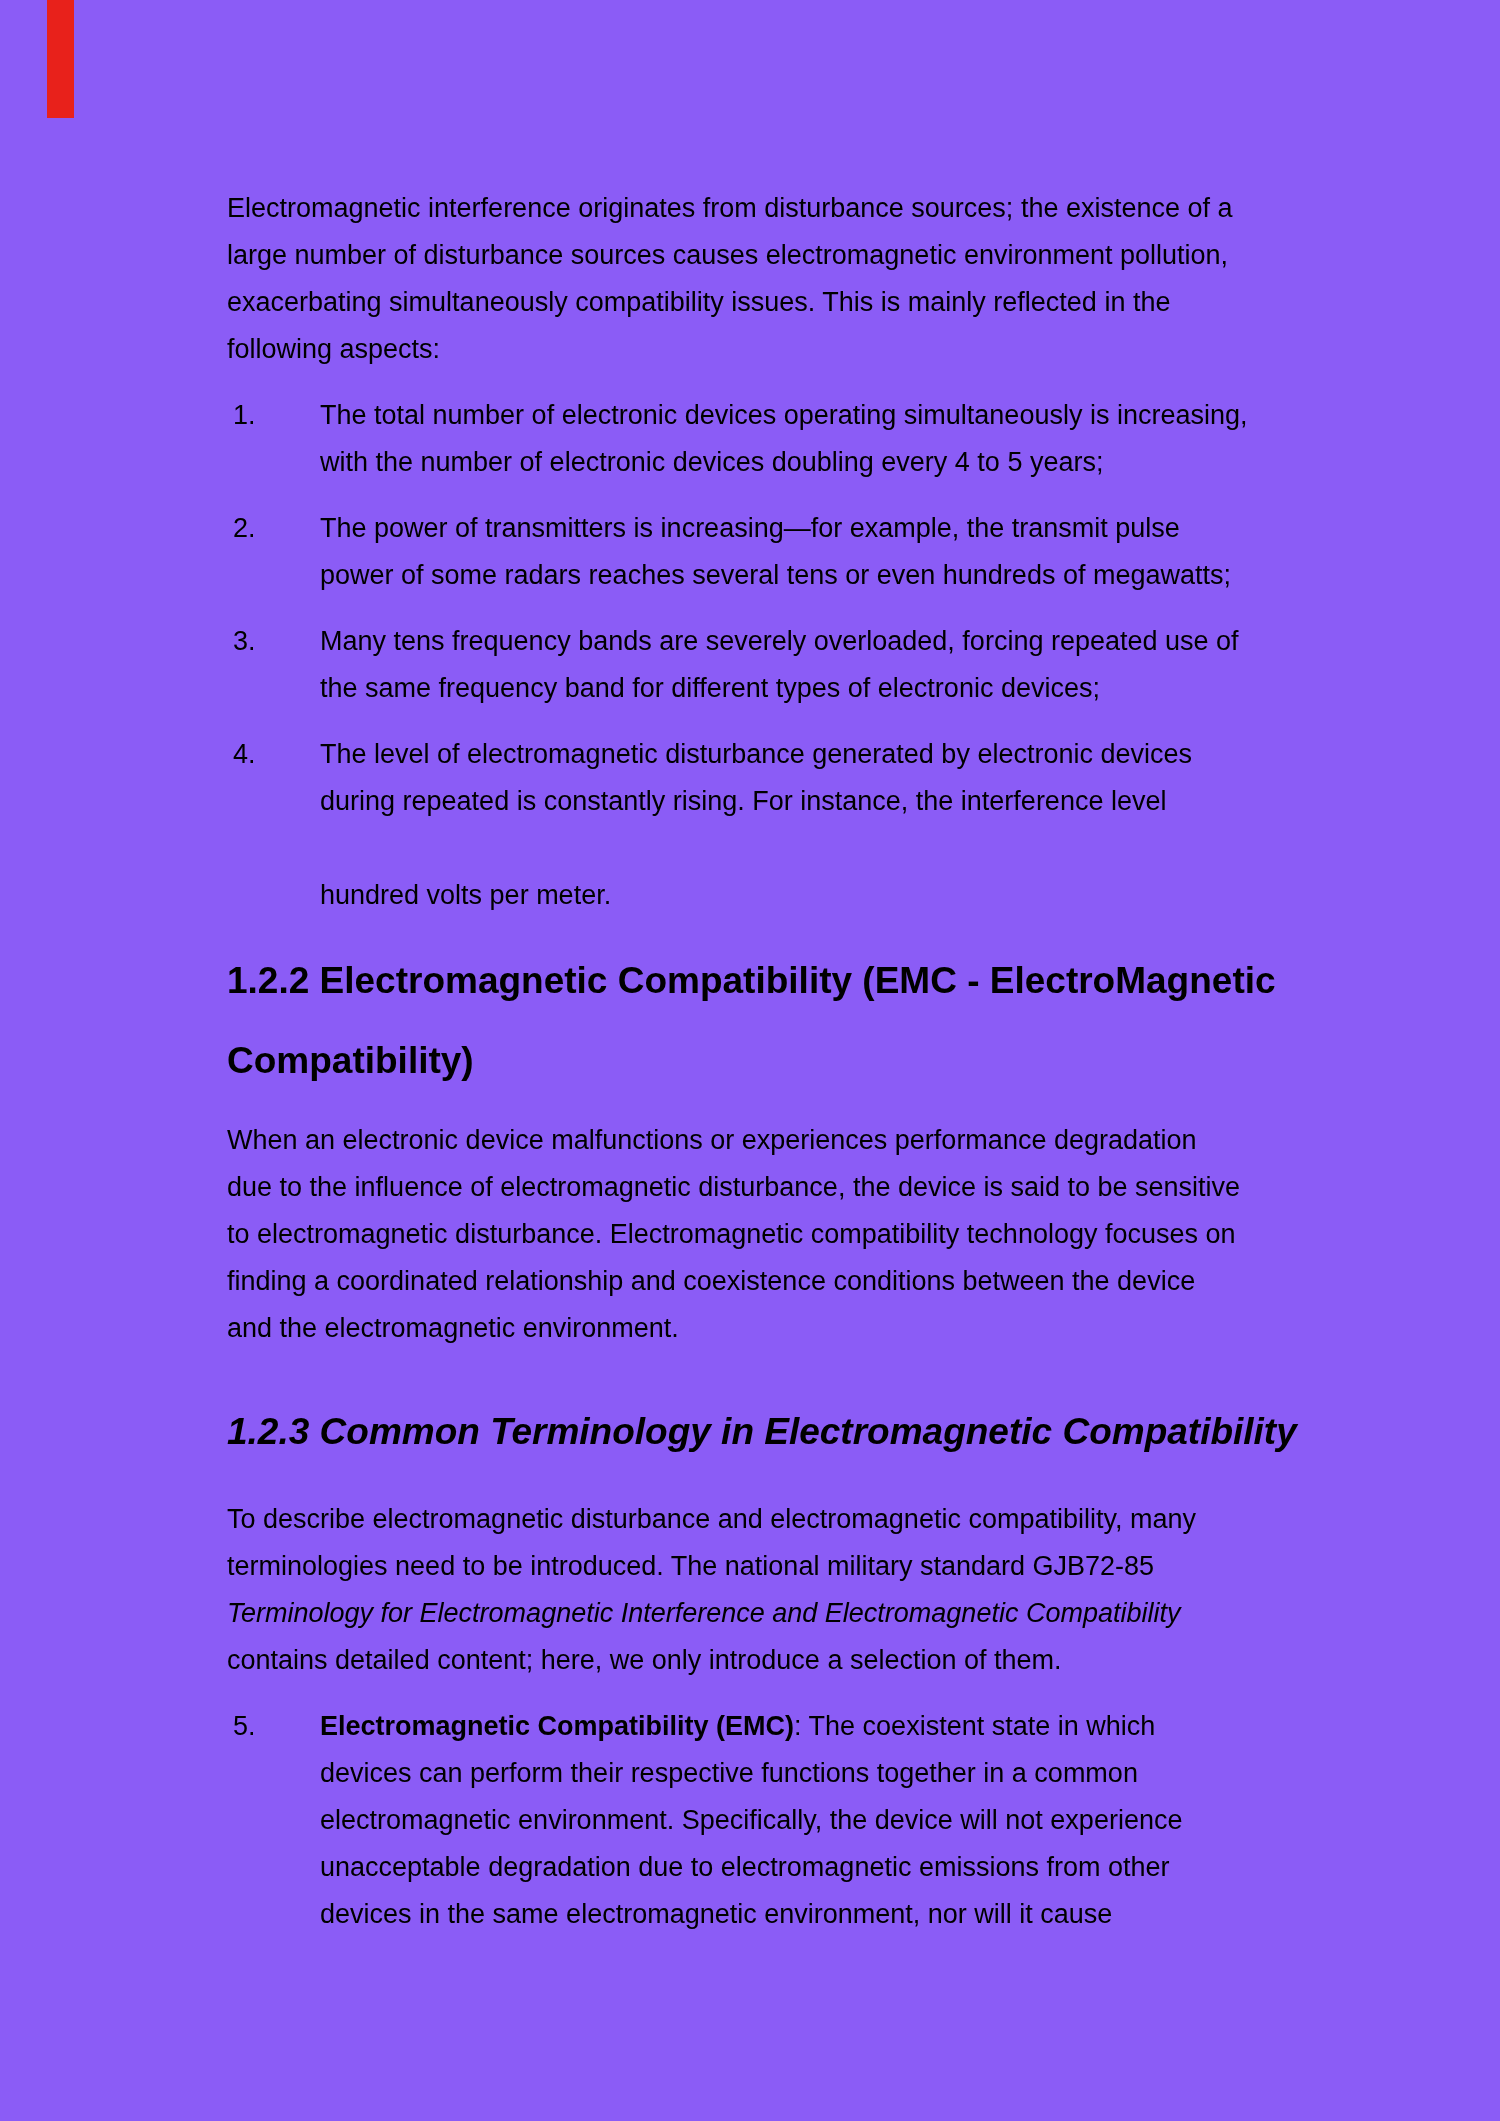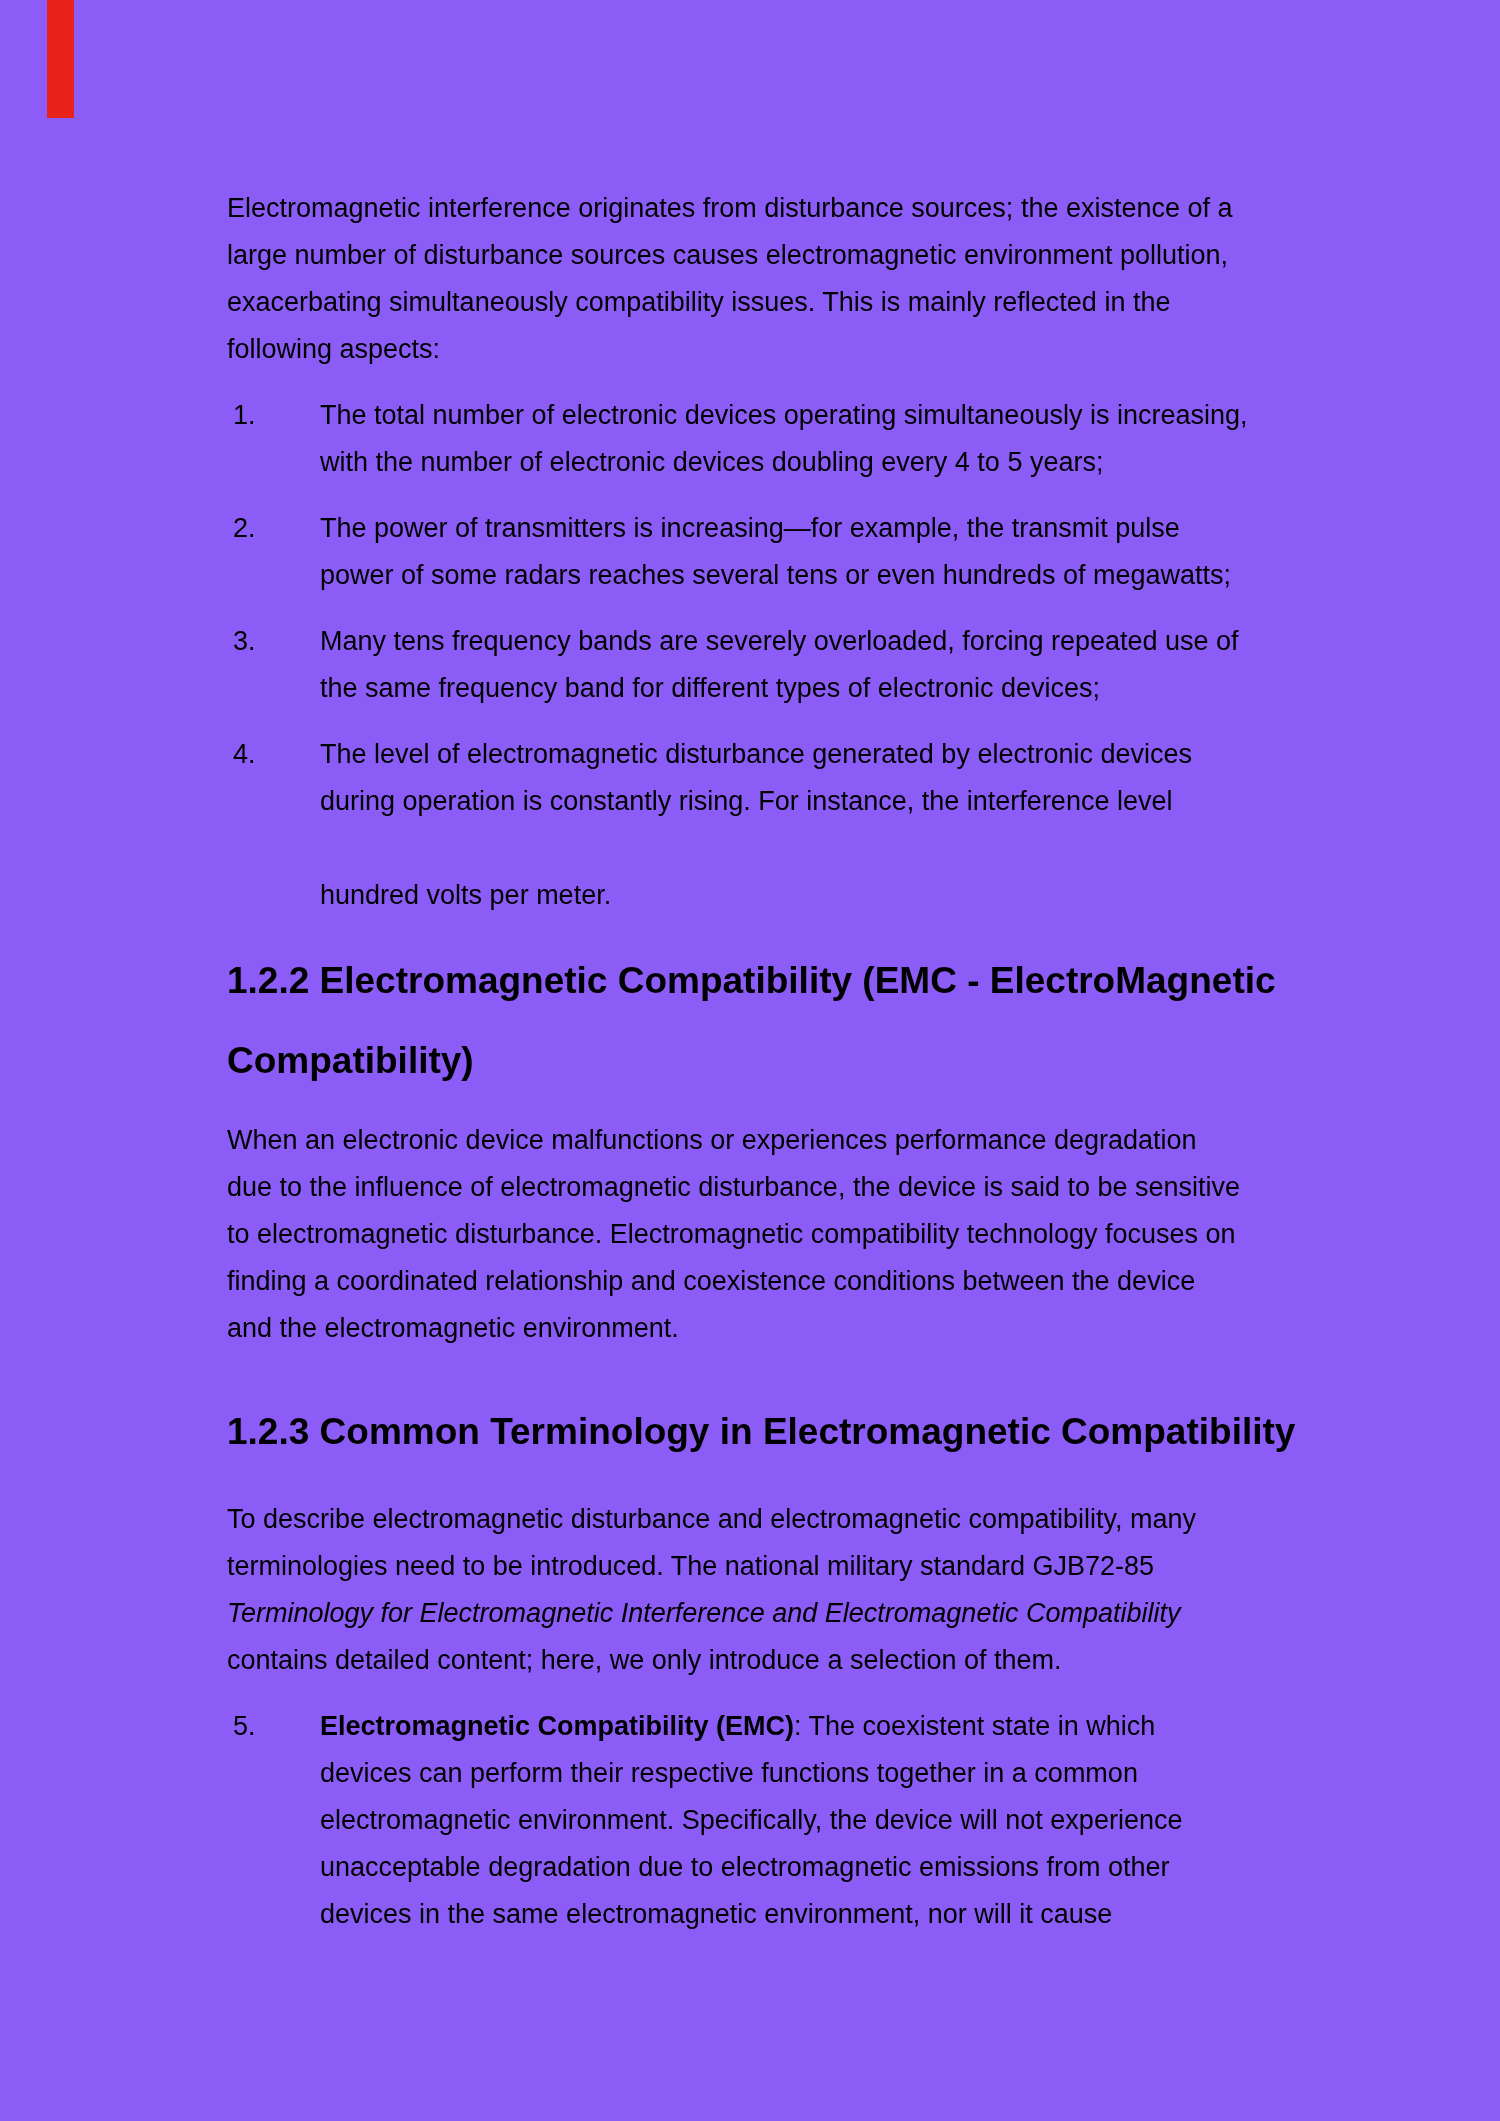--- a/index.html
+++ b/index.html
@@ -54,20 +54,21 @@
     font-size: 37px;
     line-height: 80px;
     font-weight: 700;
     margin: 0;
   }
   .h2-emc {
     margin: 22px 0 16px 0;
   }
   .h2-terms {
     margin: 40px 0 24px 0;
+    font-style: italic;
   }
 </style>
 </head>
 <body>
 
 <div class="page" style="background: #8b5cf6; color: rgb(0, 0, 0);">
 
   <div class="red-marker" style="background: rgb(232, 33, 27);"></div>
 
   <main class="content">
@@ -84,21 +85,21 @@
       <span class="list-text body-text" style="margin-bottom:0"><span>The power of transmitters is increasing—for example, the transmit pulse</span><br><span>power of some radars reaches several tens or even hundreds of megawatts;</span></span>
     </div>
 
     <div class="list-item">
       <span class="list-num">3.</span>
       <span class="list-text body-text" style="margin-bottom:0"><span>Many tens frequency bands are severely overloaded, forcing repeated use of</span><br><span>the same frequency band for different types of electronic devices;</span></span>
     </div>
 
     <div class="list-item">
       <span class="list-num">4.</span>
-      <span class="list-text body-text" style="margin-bottom:0"><span>The level of electromagnetic disturbance generated by electronic devices</span><br><span>during operation is constantly rising. For instance, the interference level</span><br><br><span>hundred volts per meter.</span></span>
+      <span class="list-text body-text" style="margin-bottom:0"><span>The level of electromagnetic disturbance generated by electronic devices</span><br><span>during repeated is constantly rising. For instance, the interference level</span><br><br><span>hundred volts per meter.</span></span>
     </div>
 
     <h2 class="h2 h2-emc"><span>1.2.2 Electromagnetic Compatibility (EMC - ElectroMagnetic</span><br><span>Compatibility)</span></h2>
 
     <p class="body-text"><span>When an electronic device malfunctions or experiences performance degradation</span><br><span>due to the influence of electromagnetic disturbance, the device is said to be sensitive</span><br><span>to electromagnetic disturbance. Electromagnetic compatibility technology focuses on</span><br><span>finding a coordinated relationship and coexistence conditions between the device</span><br><span>and the electromagnetic environment.</span></p>
 
     <h2 class="h2 h2-terms"><span>1.2.3 Common Terminology in Electromagnetic Compatibility</span></h2>
 
     <p class="body-text"><span>To describe electromagnetic disturbance and electromagnetic compatibility, many</span><br><span>terminologies need to be introduced. The national military standard GJB72-85</span><br><span style="font-style: italic;">Terminology for Electromagnetic Interference and Electromagnetic Compatibility</span><br><span>contains detailed content; here, we only introduce a selection of them.</span></p>
 

